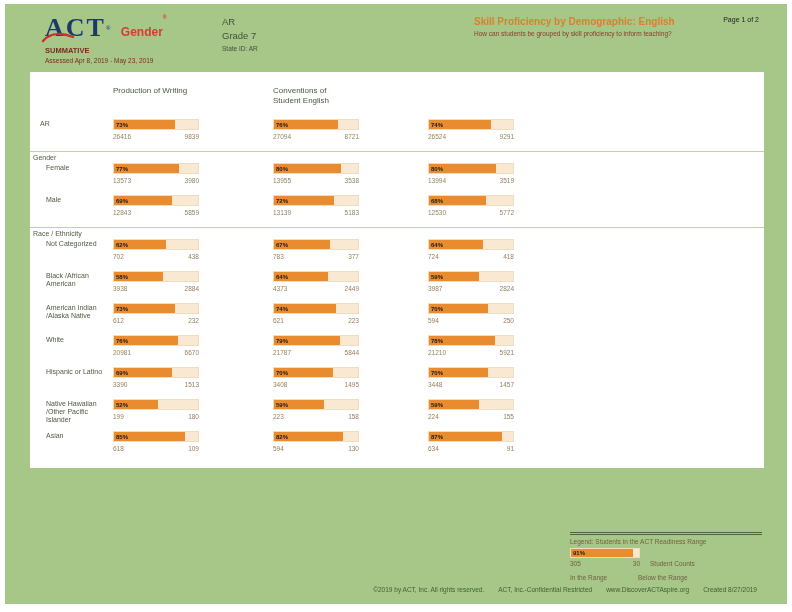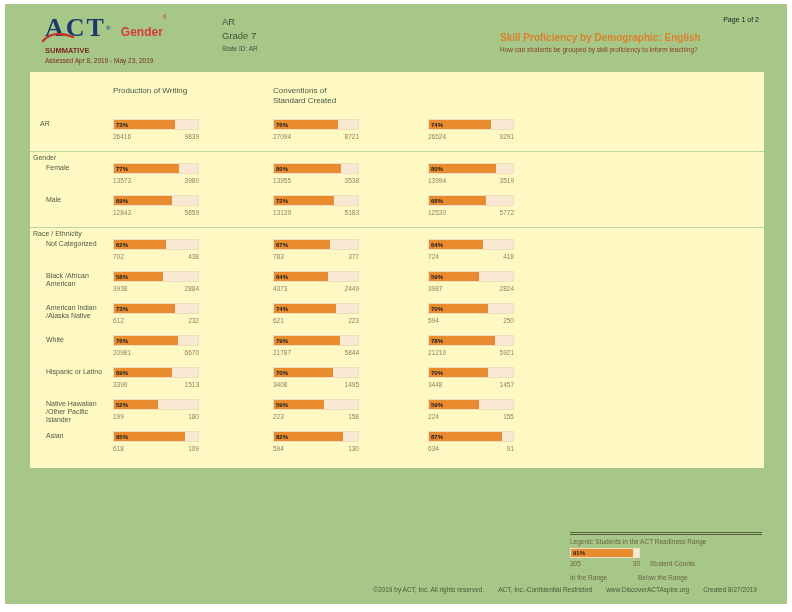--- a/index.html
+++ b/index.html
@@ -15,27 +15,27 @@
   .logo-aspire-reg { font-size:5px; color:#d93a33; vertical-align:top; }
   .logo-swoosh { position:absolute; left:-4px; top:16px; }
   .program { font-size:7.5px; font-weight:bold; color:#7a2b20; margin-top:2px; }
   .assessed { font-size:6.5px; color:#7a2b20; margin-top:2px; }
 
   .org-block { position:absolute; left:217px; top:12px; color:#44503c; }
   .org-name { font-size:9.5px; }
   .org-grade { font-size:9.5px; margin-top:3px; }
   .org-stateid { font-size:6.5px; margin-top:4px; }
 
-  .title-block { position:absolute; left:495px; top:12px; width:225px;margin-top:16px; }
+  .title-block { position:absolute; left:469px; top:12px; width:225px; }
   .report-title { font-size:10px; color:#dd7f2b; font-weight:bold; }
   .report-subtitle { font-size:6.5px; color:#8a3a28; margin-top:3px; line-height:8px; width:210px; }
   .page-label { position:absolute; right:28px; top:12px; font-size:7px; color:#222222; }
 
   
-  .card { position:absolute; left:25px; top:68px; width:734px; height:396px; background:#fef9c3; }
+  .card { position:absolute; left:25px; top:68px; width:734px; height:396px; background:#ffffff; }
 
   .grid-row { display:grid; grid-template-columns:83px 160px 155px 120px; }
   .col-headers { padding-top:14px; }
   .col-head { font-size:8px; line-height:9.5px; color:#465a40; white-space:pre-line; }
 
   .table-body { margin-top:14px; }
   .row { height:32px; }
   .row-label { font-size:7px; line-height:8px; color:#4f5a40; white-space:pre-line; padding-top:1px; }
   .row-label.lvl1 { padding-left:10px; }
   .row-label.lvl2 { padding-left:16px; }
@@ -90,21 +90,21 @@
     <div class="report-subtitle">How can students be grouped by skill proficiency to inform teaching?</div>
   </div>
   <div class="page-label">Page 1 of 2</div>
 
   <div class="card">
 
     <div class="grid-row col-headers">
       <div></div>
       <div class="col-head">Production of Writing</div>
       <div class="col-head">Conventions of
-Standard Created</div>
+Student English</div>
     </div>
 
     <div class="table-body">
         <div class="grid-row row">
     <div class="row-label lvl1">AR</div>
     <div class="cell">
       <div class="bar">
         <div class="fill" style="width: 73%;"></div>
         <span class="pct">73%</span>
       </div>

